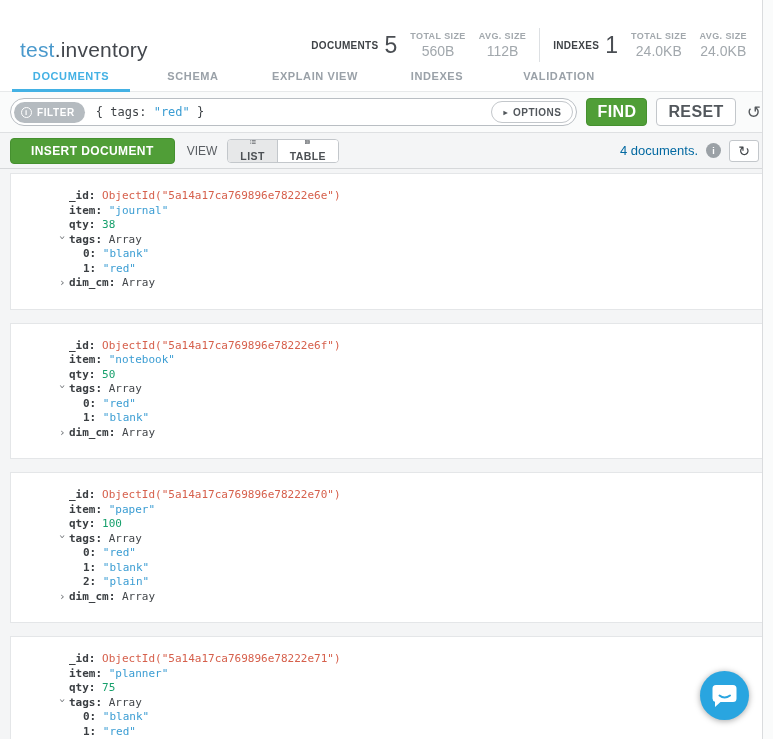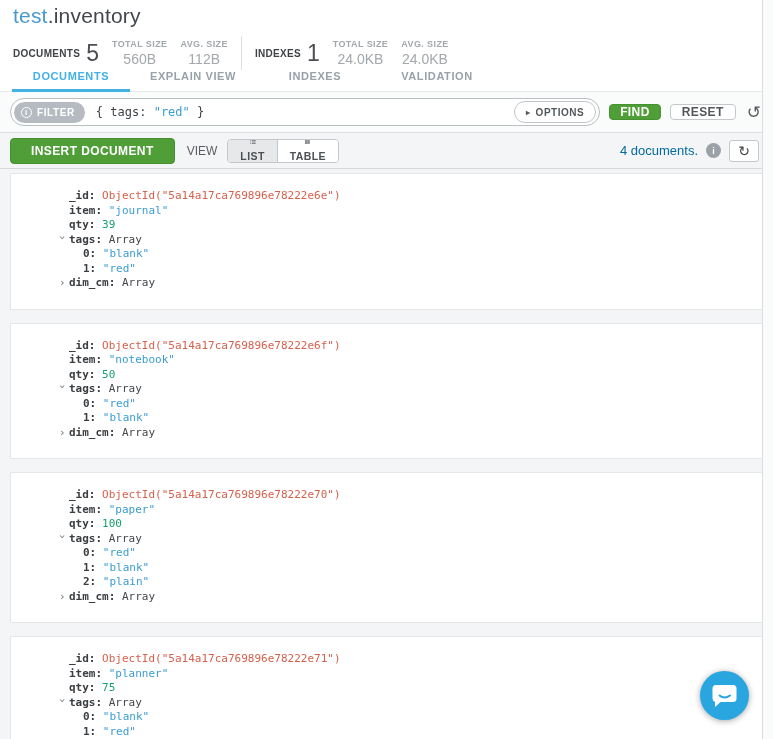--- a/index.html
+++ b/index.html
@@ -1,21 +1,21 @@
 <!DOCTYPE html>
 <html style="--accent-blue: #43b1e4; --brand-green: #509e37; --link-blue: #4a99cc; --objectid-red: #d6604c; --string-blue: #3b9dd3; --number-green: #17a06c; --chat-blue: #29a5e0;"><head>
 <meta charset="utf-8">
 <style>
   * { box-sizing: border-box; margin: 0; padding: 0; }
   html,body { width:773px; height:739px; overflow:hidden; }
   body { font-family:"Liberation Sans", sans-serif; background:#f4f5f6; position:relative; }
   .app { width:773px; height:739px; position:relative; overflow:hidden; }
 
   
-  .header { background:#fff; height:62px; display:flex; align-items:flex-start; justify-content:space-between; padding:0 26px 0 13px;flex-direction:column; }
+  .header { background:#fff; height:62px; display:flex; align-items:flex-end; justify-content:space-between; padding:0 26px 0 20px; }
   .ns-title { font-size:21px; letter-spacing:.2px; padding-top:4px; }
   .ns-db { color:var(--link-blue,#4a99cc); }
   .ns-dot, .ns-coll { color:#43474d; }
   .stats { display:flex; align-items:center; gap:13px; padding-top:8px; }
   .stat-main { display:flex; align-items:center; gap:6px; }
   .stat-main .lbl { font-size:10px; font-weight:bold; color:#3f4347; letter-spacing:.3px; }
   .stat-main .num { font-size:23px; color:#4a4e53; }
   .stat-pair { text-align:center; }
   .stat-pair .lbl { font-size:9px; color:#a2a8ad; letter-spacing:.4px; font-weight:bold; }
   .stat-pair .val { font-size:14px; color:#a2a8ad; margin-top:2px; }
@@ -29,21 +29,21 @@
 
   
   .querybar { background:#fafbfb; border-bottom:1px solid #dee0e2; height:41px; display:flex; align-items:center; padding:0 10px; gap:9px; }
   .filter-input { flex:1; height:28px; background:#fff; border:1px solid #b9bec3; border-radius:14px; display:flex; align-items:center; padding:0 3px; position:relative; cursor:text; }
   .filter-pill { background:#b5bbc0; color:#fff; border-radius:11px; height:21px; display:flex; align-items:center; gap:5px; padding:0 10px 0 7px; font-size:10px; font-weight:bold; letter-spacing:.6px; }
   .info-dot { width:11px; height:11px; border:1px solid #fff; border-radius:50%; font-size:8px; line-height:9px; text-align:center; font-weight:bold; color:#fff; }
   .query-text { font-family:"DejaVu Sans Mono","Liberation Mono",monospace; font-size:12px; color:#3f4347; margin-left:11px; white-space:pre; }
   .query-text .str { color:var(--string-blue,#3b9dd3); }
   .options-btn { position:absolute; right:3px; top:2px; border:1px solid #c3c7cb; border-radius:11px; height:22px; padding:0 11px; font-size:10px; font-weight:bold; letter-spacing:.5px; color:#52575c; background:#fff; display:flex; align-items:center; gap:5px; cursor:pointer; }
   .options-caret { font-size:8px; color:#52575c; }
-  .btn { border-radius:4px; height:16px; font-size:12px; font-weight:bold; letter-spacing:.4px; cursor:pointer; font-family:inherit; }
+  .btn { border-radius:4px; height:28px; font-size:16px; font-weight:bold; letter-spacing:.4px; cursor:pointer; font-family:inherit; }
   .find-btn { background:var(--brand-green,#509e37); border:1px solid #45902f; color:#fff; padding:0 10px; }
   .reset-btn { background:#fff; border:1px solid #c3c7cb; color:#52575c; padding:0 11px; }
   .history-btn { background:none; border:none; font-size:17px; color:#55595d; cursor:pointer; line-height:1; padding:0 2px; }
 
   
   .toolbar { height:36px; display:flex; align-items:center; padding:0 10px; gap:10px; border-bottom:1px solid #d6d8da; background:#f4f5f6; }
   .insert-btn { background:var(--brand-green,#509e37); border:1px solid #45902f; color:#fff; font-weight:bold; font-size:12px; letter-spacing:.4px; border-radius:4px; height:26px; padding:0 20px; cursor:pointer; font-family:inherit; }
   .view-label { font-size:12px; color:#5a5e63; margin-left:2px; }
   .segmented { display:flex; border:1px solid #c3c7cb; border-radius:4px; overflow:hidden; height:24px; background:#fff; }
   .segment { display:flex; align-items:center; gap:6px; padding:0 12px; font-size:10.5px; font-weight:bold; letter-spacing:.4px; color:#4c5054; cursor:pointer; background:#fff; border:none; font-family:inherit;flex-direction:column; }
@@ -107,20 +107,21 @@
       </div>
       <div class="stat-pair">
         <div class="lbl">AVG. SIZE</div>
         <div class="val">24.0KB</div>
       </div>
     </div>
   </div>
 
   <div class="tabbar">
       <div class="tab active">DOCUMENTS</div>
+      <div class="tab">SCHEMA</div>
       <div class="tab">EXPLAIN VIEW</div>
       <div class="tab">INDEXES</div>
       <div class="tab">VALIDATION</div>
     </div>
 
   <div class="querybar">
     <div class="filter-input">
       <div class="filter-pill">
         <span class="info-dot">i</span>
         <span>FILTER</span>
@@ -172,21 +173,21 @@
       <button class="refresh-btn">
           <span>↻</span>
         </button>
     </div>
   </div>
 
   <div class="doc-list">
       <div class="doc-card">
         <div class="doc-line"><span class="k">_id:</span><span class="v v-objectid"> ObjectId("5a14a17ca769896e78222e6e")</span></div>
         <div class="doc-line"><span class="k">item:</span><span class="v v-string"> "journal"</span></div>
-        <div class="doc-line"><span class="k">qty:</span><span class="v v-number"> 39</span></div>
+        <div class="doc-line"><span class="k">qty:</span><span class="v v-number"> 38</span></div>
         <div class="doc-line"><span class="caret down">›</span><span class="k">tags:</span><span class="v v-array"> Array</span></div>
         <div class="doc-line child"><span class="k">0:</span><span class="v v-string"> "blank"</span></div>
         <div class="doc-line child"><span class="k">1:</span><span class="v v-string"> "red"</span></div>
         <div class="doc-line"><span class="caret">›</span><span class="k">dim_cm:</span><span class="v v-array"> Array</span></div>
       </div>
       <div class="doc-card">
         <div class="doc-line"><span class="k">_id:</span><span class="v v-objectid"> ObjectId("5a14a17ca769896e78222e6f")</span></div>
         <div class="doc-line"><span class="k">item:</span><span class="v v-string"> "notebook"</span></div>
         <div class="doc-line"><span class="k">qty:</span><span class="v v-number"> 50</span></div>
         <div class="doc-line"><span class="caret down">›</span><span class="k">tags:</span><span class="v v-array"> Array</span></div>

